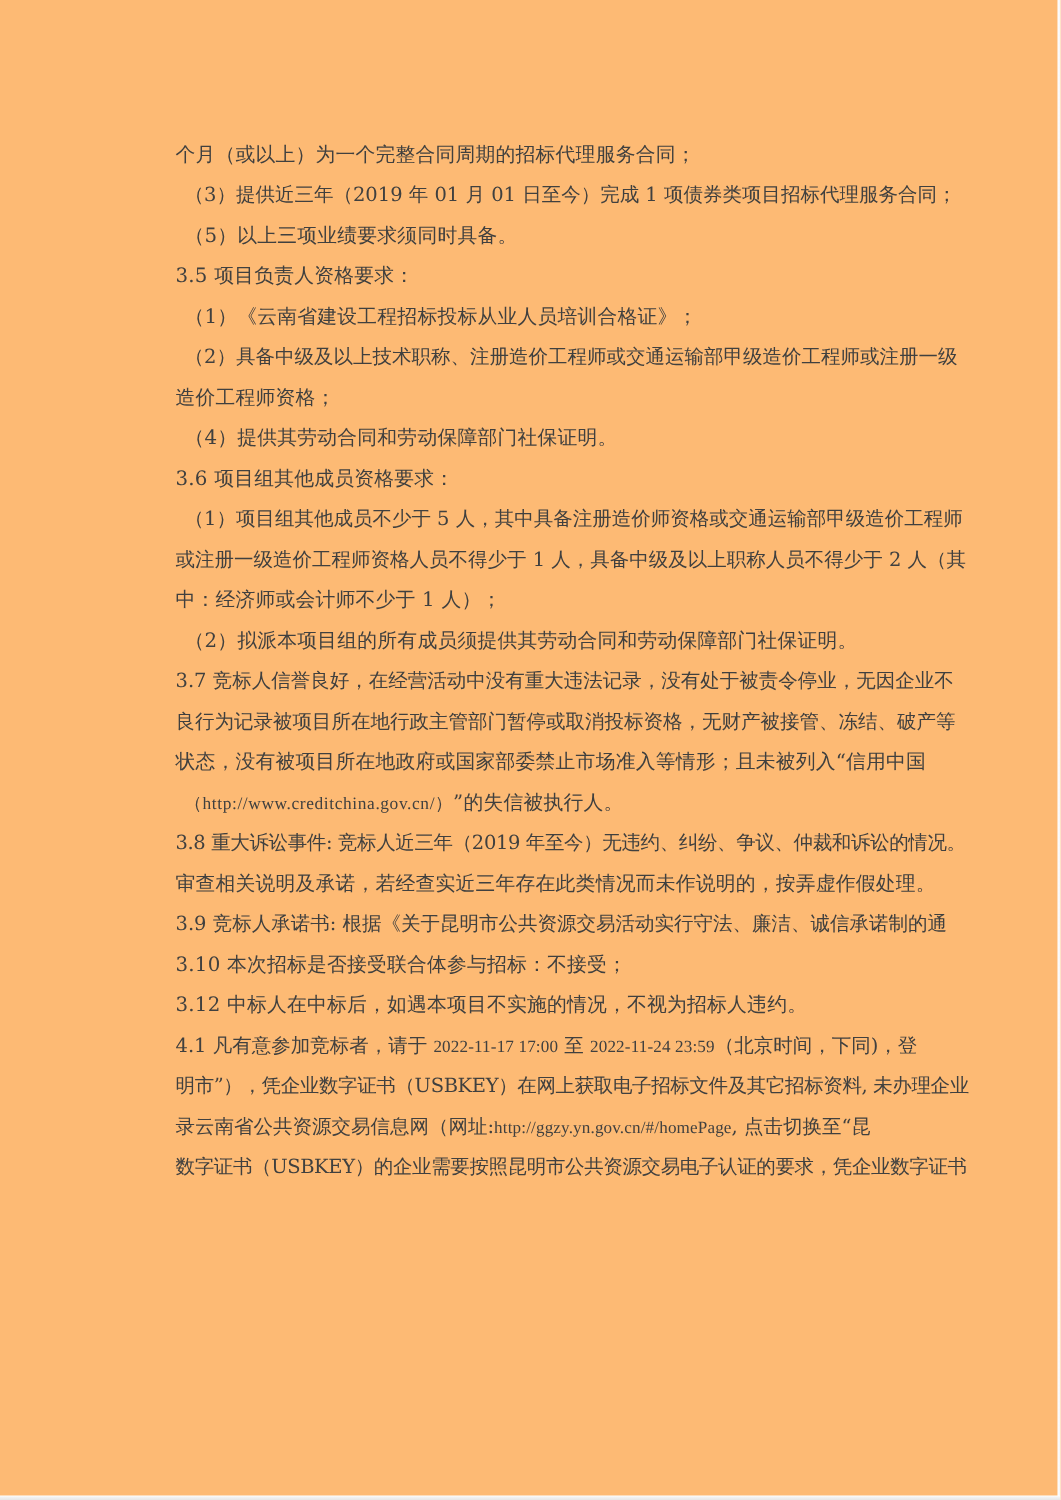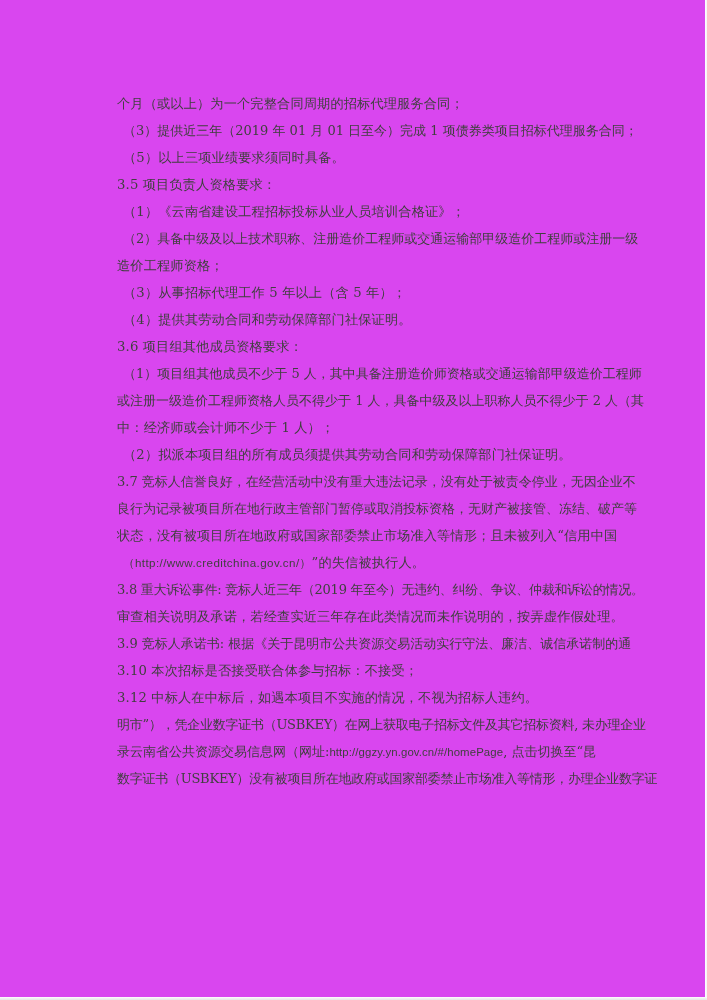--- a/index.html
+++ b/index.html
@@ -10,21 +10,21 @@
   }
 
   body {
     font-family: "DejaVu Serif", "Liberation Serif", serif;
   }
 
   #page {
     position: relative;
     width: 707px;
     height: 1000px;
-    background: #d946ef;
+    background: #fdba74;
     overflow: hidden;
     box-sizing: border-box;
   }
 
   
   #page-bottom-edge {
     position: absolute;
     left: 0;
     right: 0;
     bottom: 0px;
@@ -68,21 +68,21 @@
   .ln.wide {
     letter-spacing: 0.0px;
     font-size: 13.0px;
   }
   .ln.wider {
     letter-spacing: -0.25px;
     font-size: 13.0px;
   }
 
   .mono {
-    font-family: Liberation Sans, sans-serif;
+    font-family: Liberation Serif, serif;
     font-size: 11.6px;
     letter-spacing: 0.4px;
   }
   .mono.tight {
     letter-spacing: 0.1px;
     font-size: 11.4px;
   }
 </style>
 </head>
 <body>
@@ -91,46 +91,48 @@
 
   <div id="text-body">
 
     <div class="ln">个月（或以上）为一个完整合同周期的招标代理服务合同；</div>
     <div class="ln ind wide">（3）提供近三年（2019 年 01 月 01 日至今）完成 1 项债券类项目招标代理服务合同；</div>
     <div class="ln ind">（5）以上三项业绩要求须同时具备。</div>
     <div class="ln">3.5 项目负责人资格要求：</div>
     <div class="ln ind">（1）《云南省建设工程招标投标从业人员培训合格证》；</div>
     <div class="ln ind wide">（2）具备中级及以上技术职称、注册造价工程师或交通运输部甲级造价工程师或注册一级</div>
     <div class="ln">造价工程师资格；</div>
-    <div class="ln ind">（3）从事招标代理工作 5 年以上（含 5 年）；</div>
     <div class="ln ind">（4）提供其劳动合同和劳动保障部门社保证明。</div>
     <div class="ln">3.6 项目组其他成员资格要求：</div>
     <div class="ln ind wide">（1）项目组其他成员不少于 5 人，其中具备注册造价师资格或交通运输部甲级造价工程师</div>
     <div class="ln wide">或注册一级造价工程师资格人员不得少于 1 人，具备中级及以上职称人员不得少于 2 人（其</div>
     <div class="ln">中：经济师或会计师不少于 1 人）；</div>
     <div class="ln ind">（2）拟派本项目组的所有成员须提供其劳动合同和劳动保障部门社保证明。</div>
     <div class="ln wide">3.7 竞标人信誉良好，在经营活动中没有重大违法记录，没有处于被责令停业，无因企业不</div>
     <div class="ln wide">良行为记录被项目所在地行政主管部门暂停或取消投标资格，无财产被接管、冻结、破产等</div>
     <div class="ln">状态，没有被项目所在地政府或国家部委禁止市场准入等情形；且未被列入“信用中国</div>
 
     <div class="ln ind">
       <span class="mono">（http://www.creditchina.gov.cn/）</span><span>”的失信被执行人。</span>
     </div>
 
     <div class="ln wider">3.8 重大诉讼事件: 竞标人近三年（2019 年至今）无违约、纠纷、争议、仲裁和诉讼的情况。</div>
     <div class="ln">审查相关说明及承诺，若经查实近三年存在此类情况而未作说明的，按弄虚作假处理。</div>
     <div class="ln wide">3.9 竞标人承诺书: 根据《关于昆明市公共资源交易活动实行守法、廉洁、诚信承诺制的通</div>
     <div class="ln">3.10  本次招标是否接受联合体参与招标：不接受；</div>
     <div class="ln">3.12 中标人在中标后，如遇本项目不实施的情况，不视为招标人违约。</div>
 
+    <div class="ln wide">
+      <span>4.1 凡有意参加竞标者，请于 </span><span class="mono tight">2022-11-17 17:00</span><span> 至 </span><span class="mono tight">2022-11-24 23:59</span><span>（北京时间，下同)，登</span>
+    </div>
 
     <div class="ln wider">明市”），凭企业数字证书（USBKEY）在网上获取电子招标文件及其它招标资料, 未办理企业</div>
 
     <div class="ln wide">
       <span>录云南省公共资源交易信息网（网址:</span><span class="mono tight">http://ggzy.yn.gov.cn/#/homePage</span><span>, 点击切换至“昆</span>
     </div>
-    <div class="ln wider">数字证书（USBKEY）没有被项目所在地政府或国家部委禁止市场准入等情形，办理企业数字证</div>
+    <div class="ln wider">数字证书（USBKEY）的企业需要按照昆明市公共资源交易电子认证的要求，凭企业数字证书</div>
 
   </div>
 
   <div id="page-right-edge"></div>
   <div id="page-bottom-edge"></div>
 </div>
 
 </body></html>

